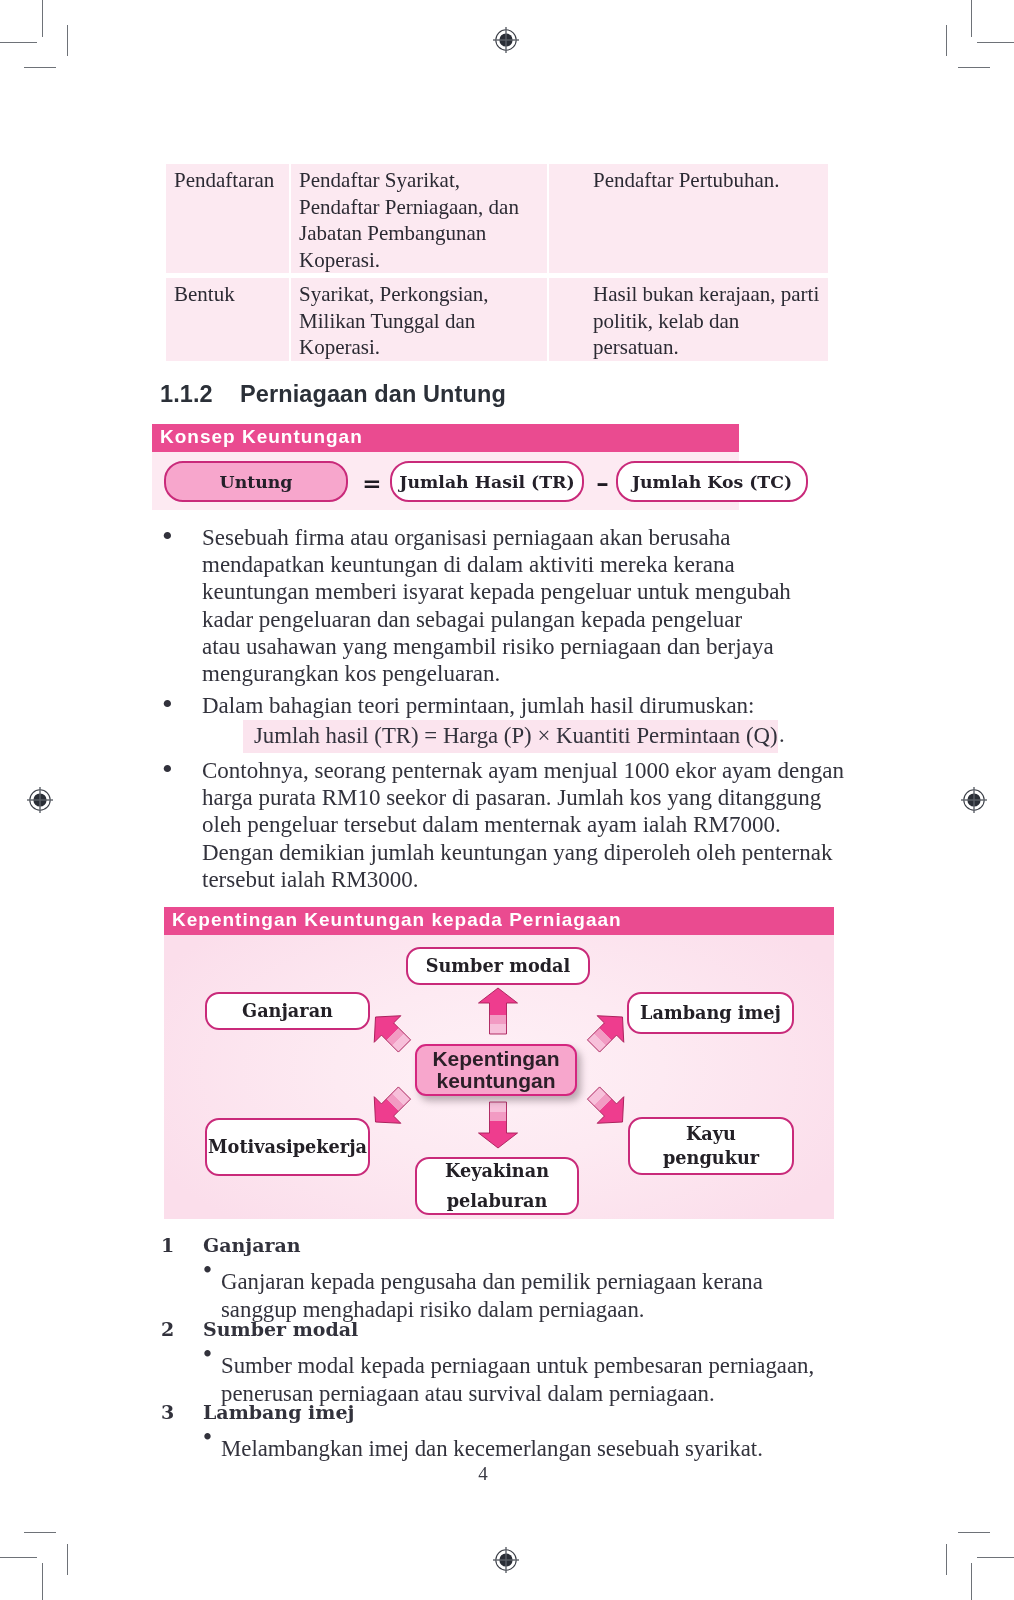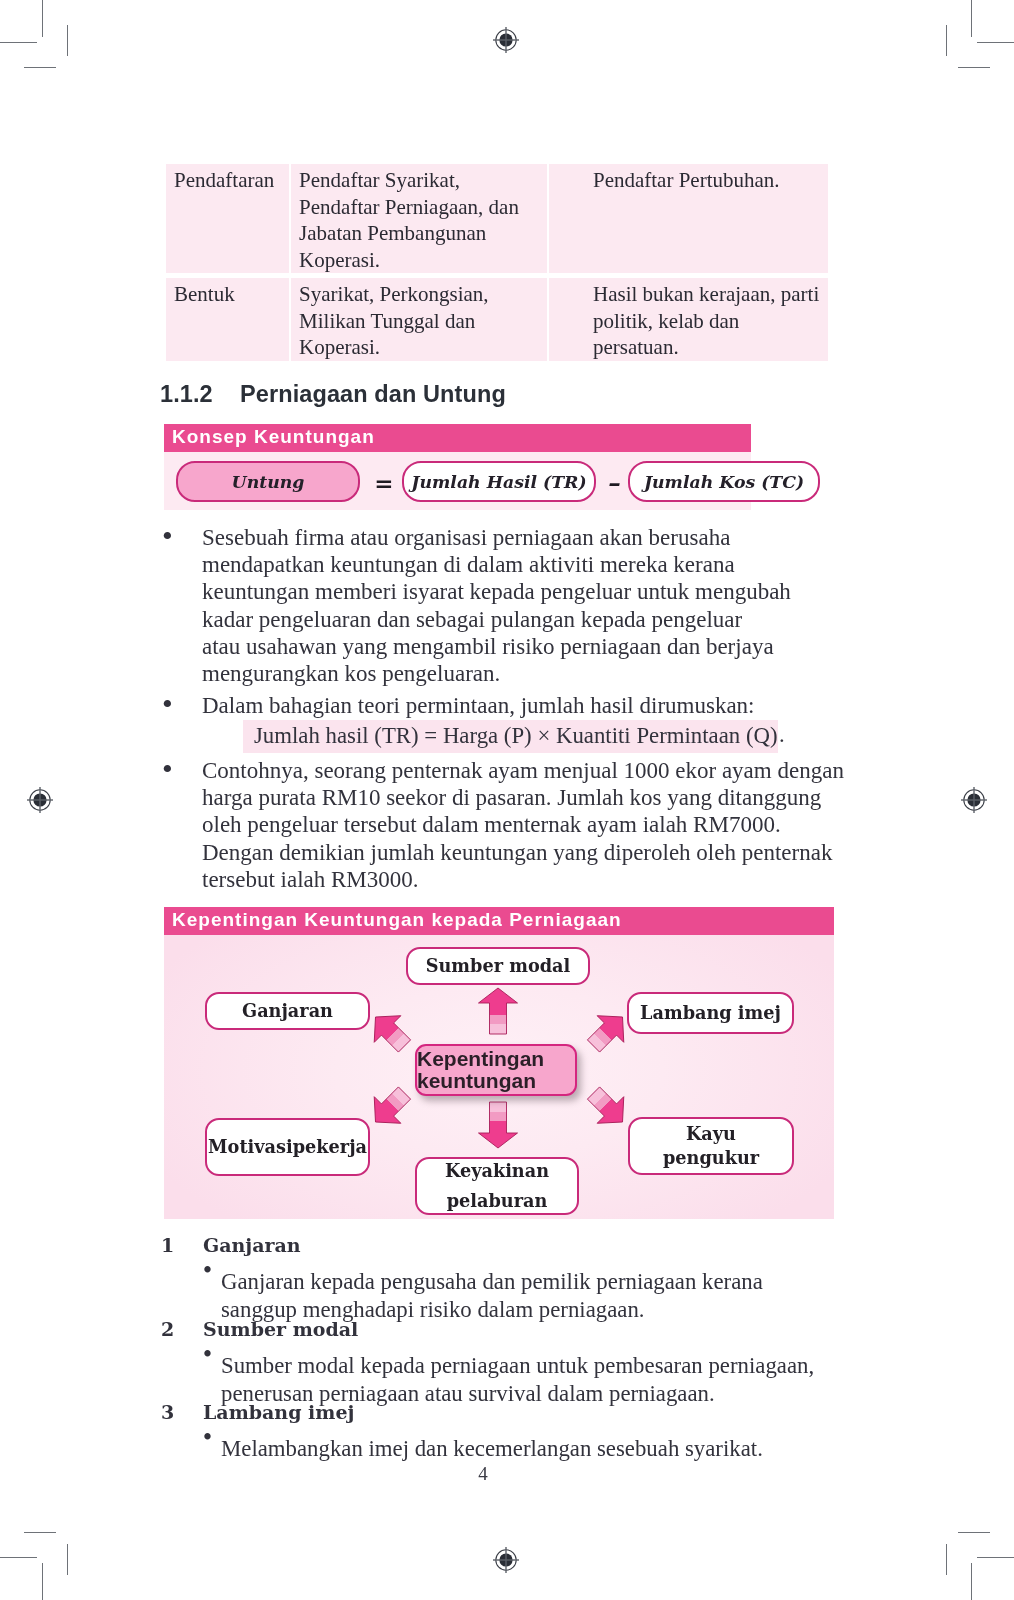--- a/index.html
+++ b/index.html
@@ -20,27 +20,27 @@
   .c2{width:258px;margin-left:2px;}
   .c3{width:281px;margin-left:2px;padding-left:44px;}
   .rowgap{height:5px;}
 
   
   #h112{position:absolute;left:160px;top:383px;font-family:"Liberation Sans",sans-serif;
         font-weight:bold;font-size:23.5px;color:#2b3038;letter-spacing:0.1px;line-height:23px;}
   #h112 .num{display:inline-block;width:80px;}
 
   
-  #konsep{position:absolute;left:164px;top:424px;width:587px;}
+  #konsep{position:absolute;left:152px;top:424px;width:587px;}
   .boxhead{background:#ea4b90;color:#fff;font-family:"Liberation Sans",sans-serif;
            font-weight:bold;font-size:19px;letter-spacing:1.0px;
            height:28px;line-height:26px;padding:0 0 0 8px;box-sizing:border-box;}
   .boxbody{background:#fdeaf2;}
 
-  .frow{position:relative;height:58px;font-style:italic;}
+  .frow{position:relative;height:58px;}
   .pill{position:absolute;border:2.4px solid #c92a7a;border-radius:19px;background:#fff;
         font-family:"DejaVu Serif",serif;font-weight:bold;font-size:17.3px;color:#242029;
         box-sizing:border-box;height:41px;top:9px;
         display:flex;align-items:center;justify-content:center;white-space:nowrap;}
   .pill.term{background:#f7a6cc;}
   .op{position:absolute;font-family:"DejaVu Serif",serif;font-weight:bold;
       color:#1e1b22;text-align:center;}
 
   
   .blk{position:absolute;font-family:"Liberation Serif",serif;font-size:23px;color:#32323c;
@@ -57,21 +57,21 @@
   #diagbody{position:relative;height:284px;background:#fbdeeb;
     background-image:radial-gradient(ellipse 58% 72% at 50% 48%, #fef0f6 0%, #fdeaf2 42%, #fbdeeb 100%);}
   .nodebox{position:absolute;background:#fff;border:2.3px solid #c92a7a;border-radius:14px;
            font-family:"DejaVu Serif",serif;font-weight:bold;font-size:17.7px;color:#232026;
            display:flex;align-items:center;justify-content:center;text-align:center;line-height:24px;
            box-sizing:border-box;}
   #arrows{position:absolute;left:0;top:0;}
   #centernode{position:absolute;left:251px;top:109px;width:162px;height:52px;
     background:#f7a6cc;border:2.4px solid #d4267f;border-radius:11px;
     font-family:"Liberation Sans",sans-serif;font-weight:bold;font-size:21px;color:#2b1f28;
-    display:flex;flex-direction:column;justify-content:center;
+    display:flex;flex-direction:column;align-items:center;justify-content:center;
     box-sizing:border-box;box-shadow:4px 5px 7px rgba(90,70,80,0.40);line-height:22px;z-index:3;}
 
   
   #numlist{position:absolute;left:161px;top:1233px;width:700px;
            font-family:"Liberation Serif",serif;color:#32323c;}
   .nitem{position:absolute;left:0;width:700px;}
   .nnum{position:absolute;left:0;top:1px;font-family:"DejaVu Serif",serif;font-size:19px;font-weight:bold;line-height:22px;}
   .ntitle{position:absolute;left:42px;top:1px;font-family:"DejaVu Serif",serif;font-size:19px;font-weight:bold;line-height:22px;}
   .nbul{position:absolute;left:40px;top:27px;font-family:"DejaVu Serif",serif;font-size:22px;line-height:22px;}
   .nbody{position:absolute;left:60px;top:35px;font-size:22.8px;line-height:28.3px;

